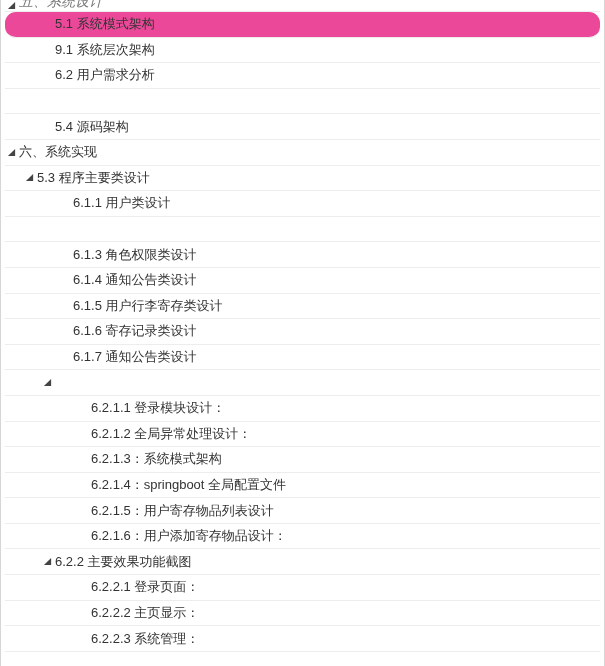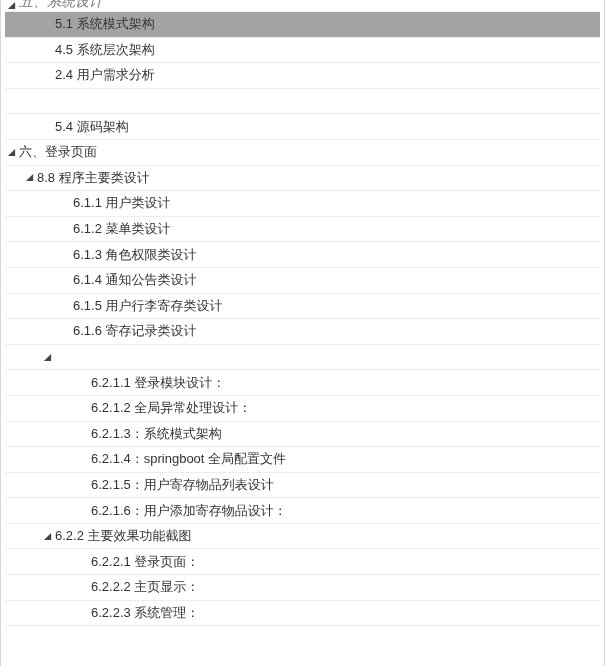--- a/index.html
+++ b/index.html
@@ -33,21 +33,22 @@
   .row {
     display: flex;
     align-items: center;
     height: 25.6px;
     border-bottom: 1px solid #ededed;
     box-sizing: border-box;
     white-space: nowrap;
     overflow: hidden;
   }
   .row.selected {
-    background: #a3a3a3;
+    background: #ec4899;
+    border-radius: 11px;
   }
   .row.cut {
     color: #777;
     font-size: 14px;
     font-style: italic;
   }
   .toggle {
     width: 12px;
     height: 12px;
     flex: 0 0 12px;
@@ -80,83 +81,87 @@
         <span class="label">五、系统设计</span>
       </div>
       <div class="row selected">
         <span class="spacer" style="width: 36px;"></span>
         <span class="toggle"></span>
         <span class="label">5.1 系统模式架构</span>
       </div>
       <div class="row">
         <span class="spacer" style="width: 36px;"></span>
         <span class="toggle"></span>
-        <span class="label">4.5 系统层次架构</span>
-      </div>
-      <div class="row">
-        <span class="spacer" style="width: 36px;"></span>
-        <span class="toggle"></span>
-        <span class="label">2.4 用户需求分析</span>
+        <span class="label">9.1 系统层次架构</span>
+      </div>
+      <div class="row">
+        <span class="spacer" style="width: 36px;"></span>
+        <span class="toggle"></span>
+        <span class="label">6.2 用户需求分析</span>
       </div>
       <div class="row">
         <span class="spacer" style="width: 36px;"></span>
         <span class="toggle"></span>
       </div>
       <div class="row">
         <span class="spacer" style="width: 36px;"></span>
         <span class="toggle"></span>
         <span class="label">5.4 源码架构</span>
       </div>
       <div class="row">
         <span class="spacer" style="width: 0px;"></span>
         <span class="toggle">
           <svg width="9" height="9" viewBox="0 0 10 10">
             <polygon points="1,9 9,9 9,1" fill="#444"></polygon>
           </svg>
         </span>
-        <span class="label">六、登录页面</span>
+        <span class="label">六、系统实现</span>
       </div>
       <div class="row">
         <span class="spacer" style="width: 18px;"></span>
         <span class="toggle">
           <svg width="9" height="9" viewBox="0 0 10 10">
             <polygon points="1,9 9,9 9,1" fill="#444"></polygon>
           </svg>
         </span>
-        <span class="label">8.8 程序主要类设计</span>
+        <span class="label">5.3 程序主要类设计</span>
       </div>
       <div class="row">
         <span class="spacer" style="width: 54px;"></span>
         <span class="toggle"></span>
         <span class="label">6.1.1 用户类设计</span>
       </div>
       <div class="row">
         <span class="spacer" style="width: 54px;"></span>
         <span class="toggle"></span>
-        <span class="label">6.1.2 菜单类设计</span>
       </div>
       <div class="row">
         <span class="spacer" style="width: 54px;"></span>
         <span class="toggle"></span>
         <span class="label">6.1.3 角色权限类设计</span>
       </div>
       <div class="row">
         <span class="spacer" style="width: 54px;"></span>
         <span class="toggle"></span>
         <span class="label">6.1.4 通知公告类设计</span>
       </div>
       <div class="row">
         <span class="spacer" style="width: 54px;"></span>
         <span class="toggle"></span>
         <span class="label">6.1.5 用户行李寄存类设计</span>
       </div>
       <div class="row">
         <span class="spacer" style="width: 54px;"></span>
         <span class="toggle"></span>
         <span class="label">6.1.6 寄存记录类设计</span>
+      </div>
+      <div class="row">
+        <span class="spacer" style="width: 54px;"></span>
+        <span class="toggle"></span>
+        <span class="label">6.1.7 通知公告类设计</span>
       </div>
       <div class="row">
         <span class="spacer" style="width: 36px;"></span>
         <span class="toggle">
           <svg width="9" height="9" viewBox="0 0 10 10">
             <polygon points="1,9 9,9 9,1" fill="#444"></polygon>
           </svg>
         </span>
       </div>
       <div class="row">

